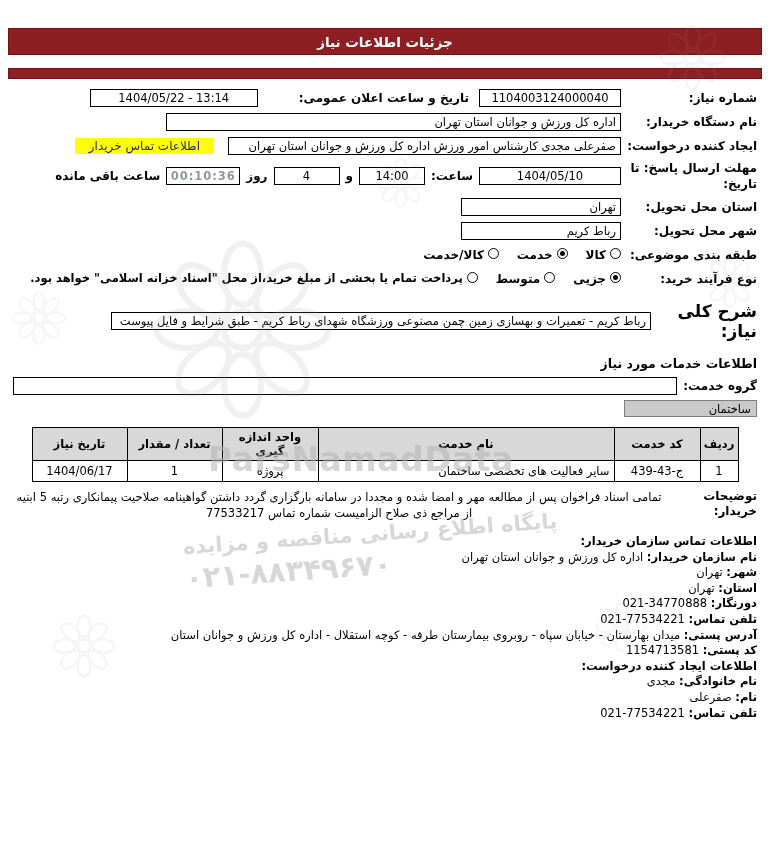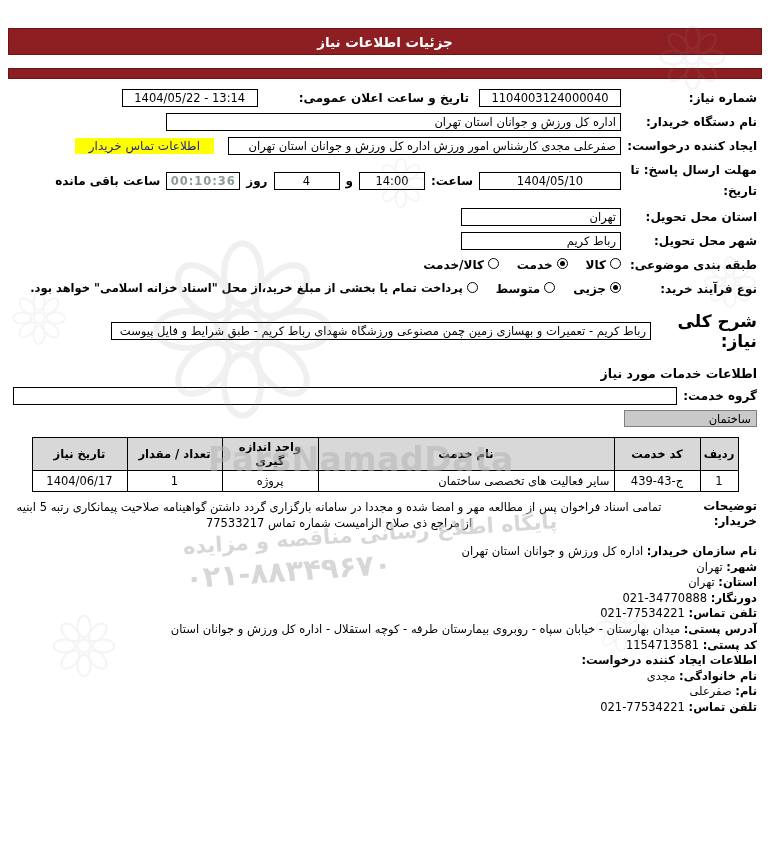--- a/index.html
+++ b/index.html
@@ -16,28 +16,28 @@
     color:#fff; font-weight:bold; font-size:13.5px;
     display:flex; align-items:center; justify-content:center;
     position:relative; z-index:1;
   }
   .bar2 { margin:13px 8px 0; height:11px; background:#8d1f22; border:1px solid #6e1416; position:relative; z-index:1; }
   
   .content { margin:9px 13px 0; position:relative; z-index:1; }
   .row { display:flex; align-items:center; gap:6px; margin-top:5px; min-height:19px; font-size:12px; }
   .lbl { font-weight:bold; white-space:nowrap; }
   .lbl-col { width:130px; flex:none; text-align:right; }
-  .lbl-wrap { white-space:normal; line-height:21px;text-align:right; }
+  .lbl-wrap { white-space:normal; line-height:16px;text-align:right; }
   .box {
     border:1px solid #000; background:#fff; min-height:17px; padding:1px 4px;
     font-size:11.5px; display:inline-flex; align-items:center;
   }
   .ctr { justify-content:center; }
   .ltr { direction:ltr; unicode-bidi:isolate; }
-  .w-need { width:142px; } .w-date { width:136px; }
+  .w-need { width:142px; } .w-date { width:168px; }
   .w-org { width:455px; } .w-creator { width:393px; }
   .w-d { width:142px; } .w-t { width:66px; } .w-days { width:66px; }
   .w-cd { width:74px; color:#8d9a9a; font-weight:bold; letter-spacing:1px; }
   .w-prov { width:160px; }
   .w-desc { width:540px; }
   .w-group { flex:1; min-height:18px; }
   .ml35 { margin-left:35px; }
   .ylink { background:#ffff00; color:#1f1f94; padding:1px 14px; font-size:12px; cursor:pointer; white-space:nowrap; margin-right:8px; }
   
   .opt { display:inline-flex; gap:4px; margin-left:12px; }
@@ -242,20 +242,21 @@
       </tr>
     </tbody>
   </table>
 
   <div class="notes">
     <div class="notes-lbl">توضیحات خریدار:</div>
     <div class="notes-text">تمامی اسناد فراخوان پس از مطالعه مهر و امضا شده و مجددا در سامانه بارگزاری گردد داشتن گواهینامه صلاحیت پیمانکاری رتبه 5 ابنیه از مراجع ذی صلاح الزامیست شماره تماس 77533217</div>
   </div>
 
   <div class="contact">
+    <div class="chead">اطلاعات تماس سازمان خریدار:</div>
 
     <div>
       <span class="clbl">نام سازمان خریدار:</span>
       <span>اداره کل ورزش و جوانان استان تهران</span>
     </div>
     <div>
       <span class="clbl">شهر:</span>
       <span>تهران</span>
     </div>
     <div>

